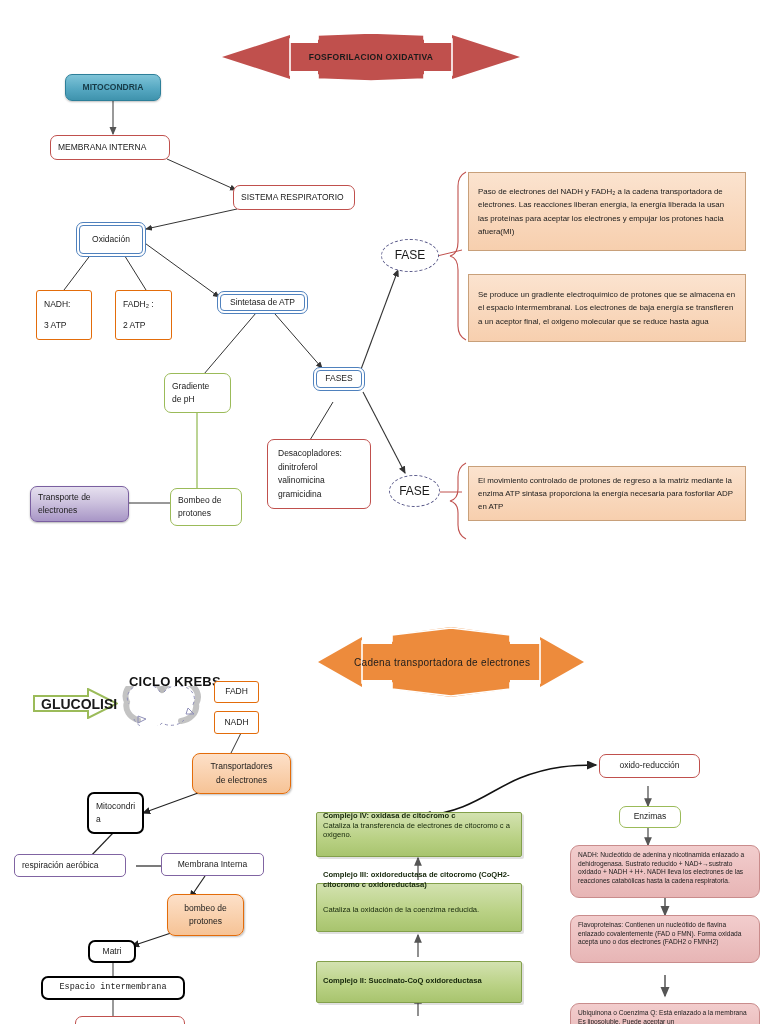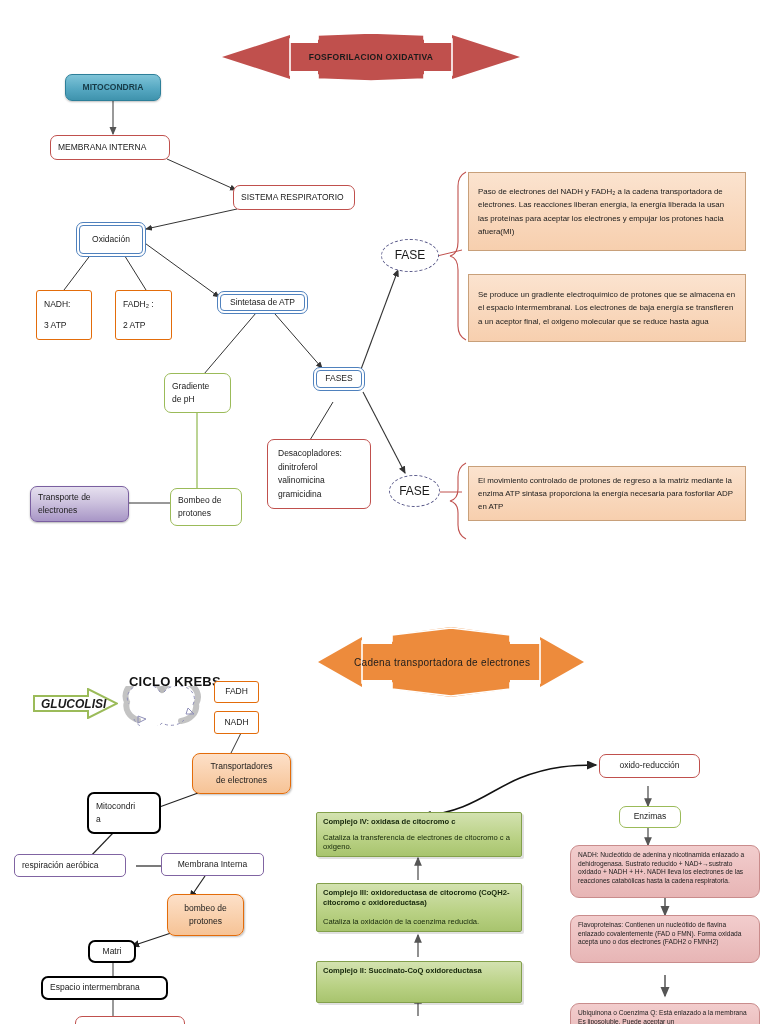--- a/index.html
+++ b/index.html
@@ -86,24 +86,24 @@
     border-radius:8px;
     background:linear-gradient(to bottom,#fde0c8 0%,#f6c396 100%);
     box-shadow:1px 1px 2px rgba(0,0,0,.25);
     text-align:center; align-items:center;
   }
   .n-complejo {
     border:1px solid #83a04b;
     background:linear-gradient(to bottom,#d3e2b0 0%,#b9d184 60%,#a8c46e 100%);
     border-radius:2px;
     font-size:7.6px; line-height:1.28;
-    padding:4px 6px;
+    padding:16px 6px;
     color:#15270a;
     box-shadow:2px 2px 0 rgba(0,0,0,.12);
-    justify-content:space-between;
+    justify-content:flex-end;
   }
   .n-pink {
     border:1px solid #c98c8c;
     border-radius:9px;
     background:linear-gradient(to bottom,#f2cdcd 0%,#e7b5b5 100%);
     font-size:6.6px; line-height:1.3;
     padding:5px 7px;
     color:#1c1c1c;
     justify-content:flex-start;
   }
@@ -121,21 +121,21 @@
     display:flex; align-items:center;
     font-weight:bold; letter-spacing:.3px;
   }
   .ribbon .rb-shape { position:absolute; left:0; top:0; width:100%; height:100%; }
   .ribbon .rb-text { position:relative; z-index:2; }
 
   
   .arrow-block { position:absolute; }
   .arrow-block .ab-text {
     position:absolute; z-index:2; left:8px; top:50%; transform:translateY(-50%);
-    font-size:12px; font-weight:bold; color:#1a1a1a; white-space:nowrap;font-style:italic;
+    font-size:14px; font-weight:bold; color:#1a1a1a; white-space:nowrap;
   }
   .krebs-label {
     position:absolute; font-size:13px; font-weight:bold; color:#111;
     letter-spacing:.2px; white-space:nowrap;
   }
 </style>
 </head>
 <body>
 
 <div id="canvas">
@@ -315,21 +315,21 @@
 
   <div class="node n-orange" style="left:214px;top:711px;width:45px;height:23px;align-items:center;">
     <span class="ln">NADH</span>
   </div>
 
   <div class="node n-peach-round" style="left:192px;top:753px;width:99px;height:41px;">
     <span class="ln">Transportadores</span>
     <span class="ln">de electrones</span>
   </div>
 
-  <div class="node n-black" style="left:87px;top:792px;width:74px;height:42px;">
+  <div class="node n-black" style="left:87px;top:792px;width:57px;height:42px;">
     <span class="ln">Mitocondri</span>
     <span class="ln">a</span>
   </div>
 
   <div class="node n-purple-line" style="left:14px;top:854px;width:112px;height:23px;">
     <span class="ln">respiración aeróbica</span>
   </div>
 
   <div class="node n-purple-line" style="left:161px;top:853px;width:103px;height:23px;align-items:center;">
     <span class="ln">Membrana Interna</span>
@@ -337,32 +337,32 @@
 
   <div class="node n-peach-round" style="left:167px;top:894px;width:77px;height:42px;">
     <span class="ln">bombeo de</span>
     <span class="ln">protones</span>
   </div>
 
   <div class="node n-black" style="left:88px;top:940px;width:48px;height:23px;align-items:center;">
     <span class="ln">Matri</span>
   </div>
 
-  <div class="node n-black" style="left:41px;top:976px;width:127px;height:24px;">
+  <div class="node n-black" style="left:41px;top:976px;width:144px;height:24px;align-items:center;font-family:Liberation Mono, monospace;">
     <span class="ln">Espacio intermembrana</span>
   </div>
 
   <div class="node n-red" style="left:75px;top:1016px;width:110px;height:24px;"></div>
 
   <div class="node n-complejo" style="left:316px;top:812px;width:206px;height:45px;">
     <span style="font-weight:bold;">Complejo IV: oxidasa de citocromo c</span>
     <span>Cataliza la transferencia de electrones de citocromo c a oxigeno.</span>
   </div>
 
-  <div class="node n-complejo" style="left:316px;top:883px;width:206px;height:49px;">
+  <div class="node n-complejo" style="left:316px;top:883px;width:206px;height:49px;gap:16px;">
     <span style="font-weight:bold;">Complejo III: oxidoreductasa de citocromo (CoQH2-citocromo c oxidoreductasa)</span>
     <span>Cataliza la oxidación de la coenzima reducida.</span>
   </div>
 
   <div class="node n-complejo" style="left:316px;top:961px;width:206px;height:42px;">
     <span style="font-weight:bold;">Complejo II: Succinato-CoQ oxidoreductasa</span>
   </div>
 
   <div class="node n-red" style="left:599px;top:754px;width:101px;height:24px;align-items:center;justify-content:center;font-size:8.5px;">
     <span class="ln">oxido-reducción</span>

